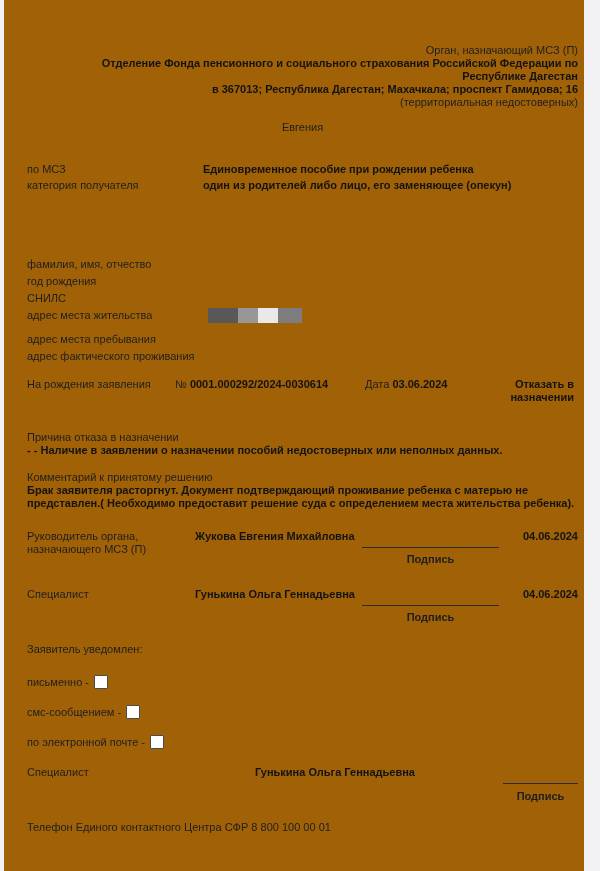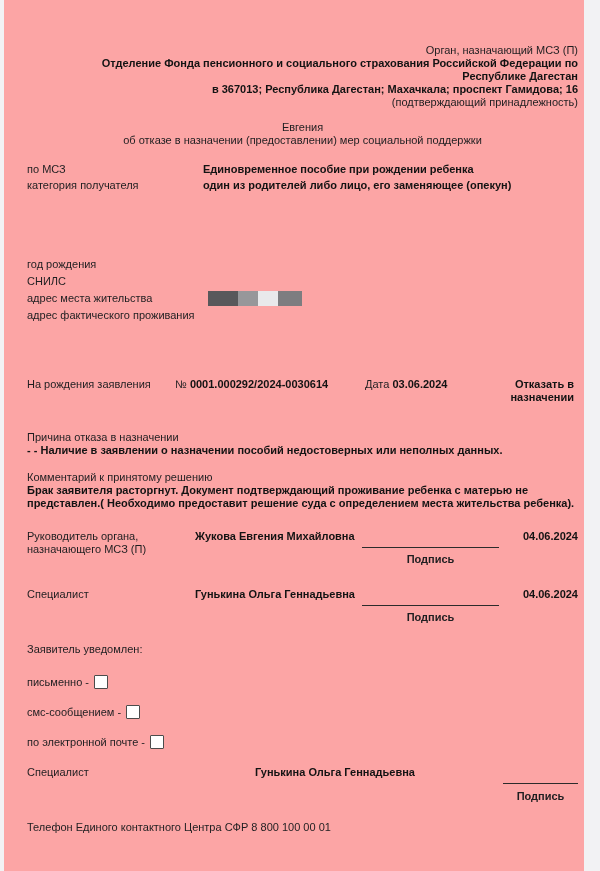--- a/index.html
+++ b/index.html
@@ -3,21 +3,21 @@
 <meta charset="utf-8">
 <style>
   * { margin:0; padding:0; box-sizing:border-box; }
   html,body { width:600px; height:871px; }
   body {
     background:#f2f2f4;
     font-family:"Liberation Sans","DejaVu Sans",sans-serif;
     font-size:11px; color:#1e1e20;
     position:relative; overflow:hidden;
   }
-  .page { position:absolute; left:4px; top:0; width:580px; height:871px; background:#fca5a5; }
+  .page { position:absolute; left:4px; top:0; width:580px; height:871px; background:#a16207; }
   .content { position:absolute; left:23px; top:0; width:551px; height:871px; }
   .section { position:absolute; left:0; right:0; }
   .bold { font-weight:700; color:#131313; }
   .line { line-height:13px; }
   .header-block { text-align:right; }
   .org-name { max-width:480px; margin-left:auto; }
   .title-block { text-align:center; }
   .field-row { display:flex; line-height:13px; }
   .flabel { width:176px; flex:none; }
   .fvalue { max-width:340px; }
@@ -39,52 +39,53 @@
 </head>
 <body>
 
 <div class="page">
   <div class="content">
 
     <div class="section header-block" style="top:44px">
       <div class="line">Орган, назначающий МСЗ (П)</div>
       <div class="line bold org-name">Отделение Фонда пенсионного и социального страхования Российской Федерации по Республике Дагестан</div>
       <div class="line bold">в 367013; Республика Дагестан; Махачкала; проспект Гамидова; 16</div>
-      <div class="line">(подтверждающий принадлежность)</div>
+      <div class="line">(территориальная недостоверных)</div>
     </div>
 
     <div class="section title-block" style="top:121px">
       <div class="line">Евгения</div>
-      <div class="line">об отказе в назначении (предоставлении) мер социальной поддержки</div>
     </div>
 
     <div class="section" style="top:163px">
       <div class="field-row">
         <span class="flabel">по МСЗ</span>
         <span class="fvalue bold">Единовременное пособие при рождении ребенка</span>
       </div>
       <div class="field-row" style="margin-top:3px">
         <span class="flabel">категория получателя</span>
         <span class="fvalue bold">один из родителей либо лицо, его заменяющее (опекун)</span>
       </div>
     </div>
 
 
     <div class="section" style="top:256px">
+      <div class="plabel">фамилия, имя, отчество</div>
       <div class="plabel">год рождения</div>
       <div class="plabel">СНИЛС</div>
       <div class="plabel" style="position:relative">
         <span>адрес места жительства</span>
         <span class="redaction">
           <span style="width: 30px; background: rgb(88, 88, 91);"></span>
           <span style="width: 20px; background: rgb(151, 151, 154);"></span>
           <span style="width: 20px; background: rgb(233, 233, 235);"></span>
           <span style="width: 24px; background: rgb(125, 125, 128);"></span>
         </span>
       </div>
+      <div class="plabel" style="margin-top:7px">адрес места пребывания</div>
       <div class="plabel">адрес фактического проживания</div>
     </div>
 
     <div class="section" style="top:378px; height:26px">
       <span class="abs" style="left:0">На рождения заявления</span>
       <span class="abs" style="left:148px"><span>№</span>&nbsp;<span class="bold">0001.000292/2024-0030614</span></span>
       <span class="abs" style="left:338px"><span>Дата</span>&nbsp;<span class="bold">03.06.2024</span></span>
       <span class="abs bold decision-cell" style="right:4px">Отказать в назначении</span>
     </div>
 

